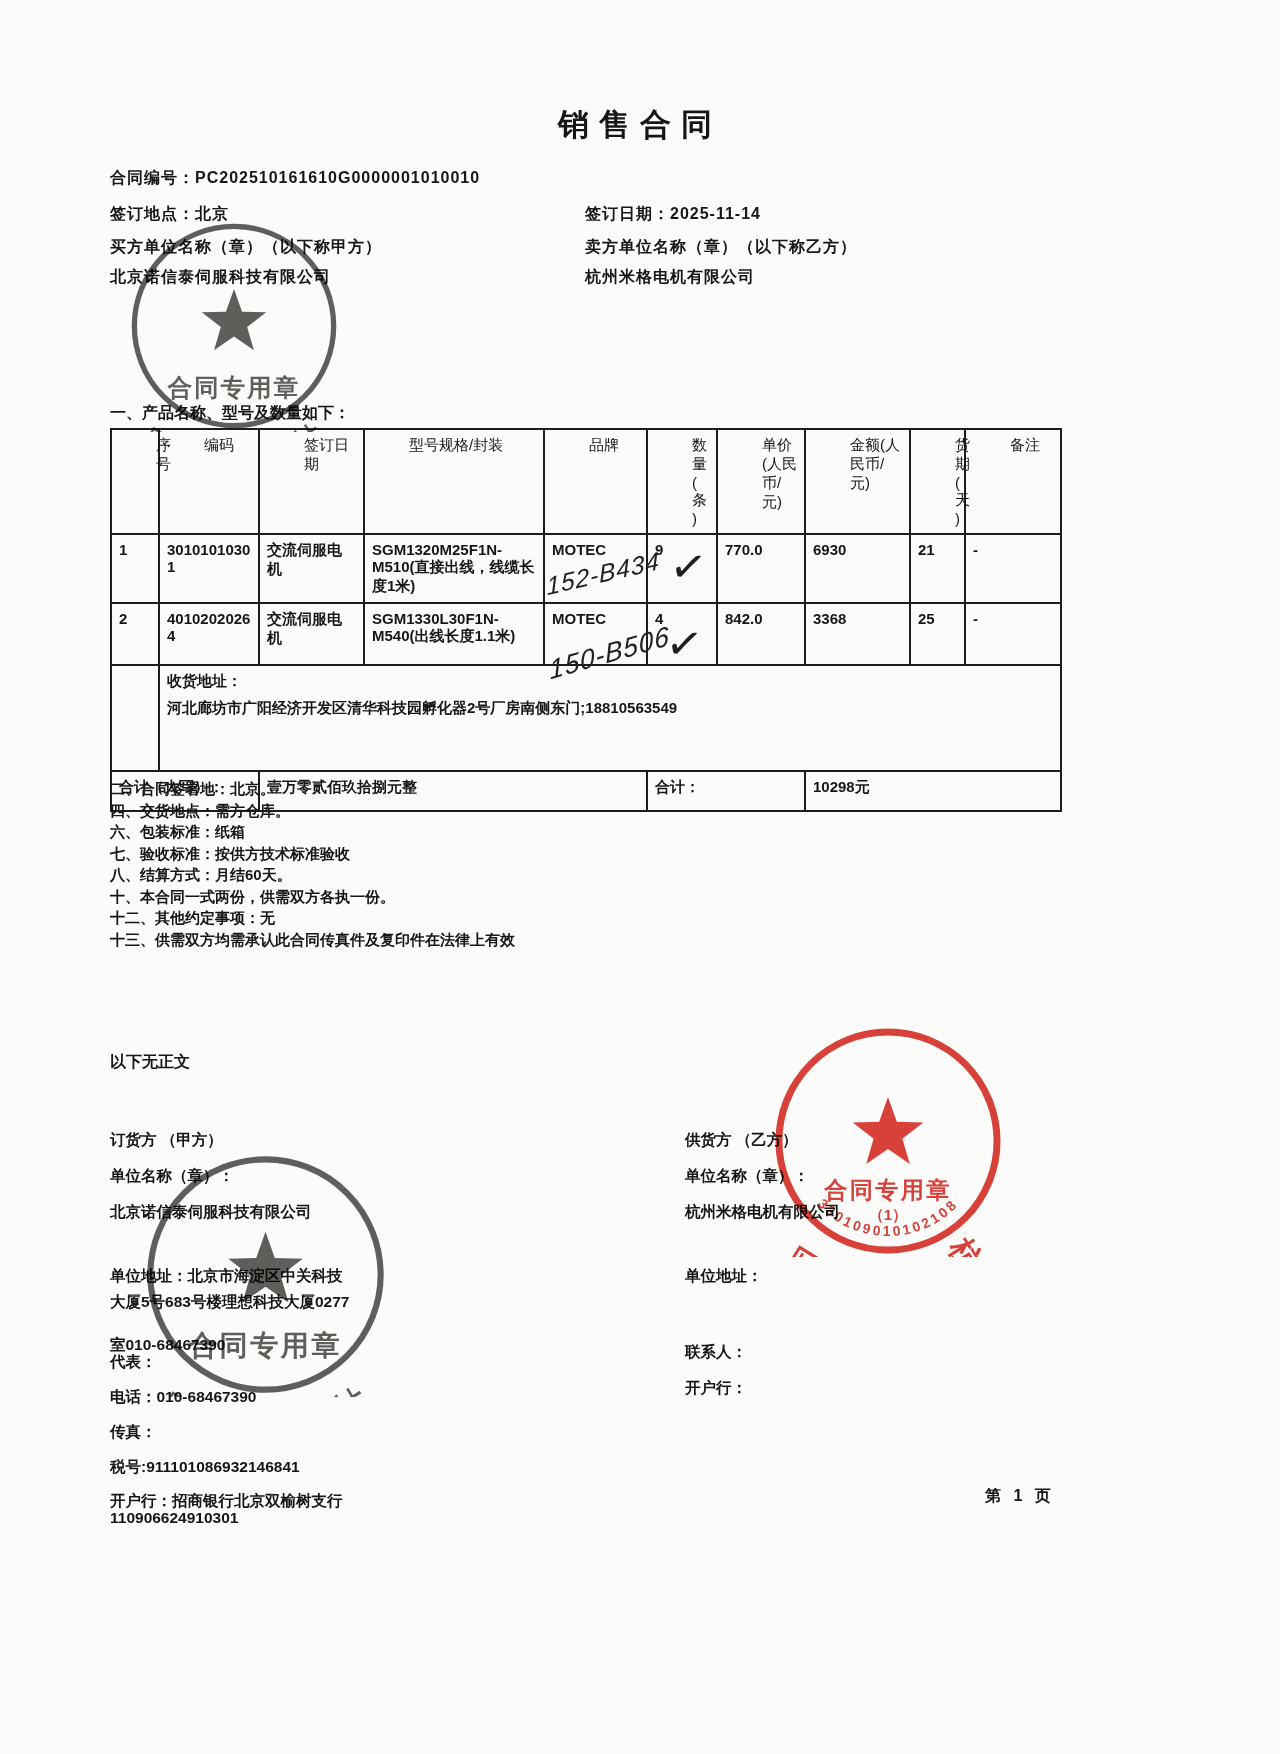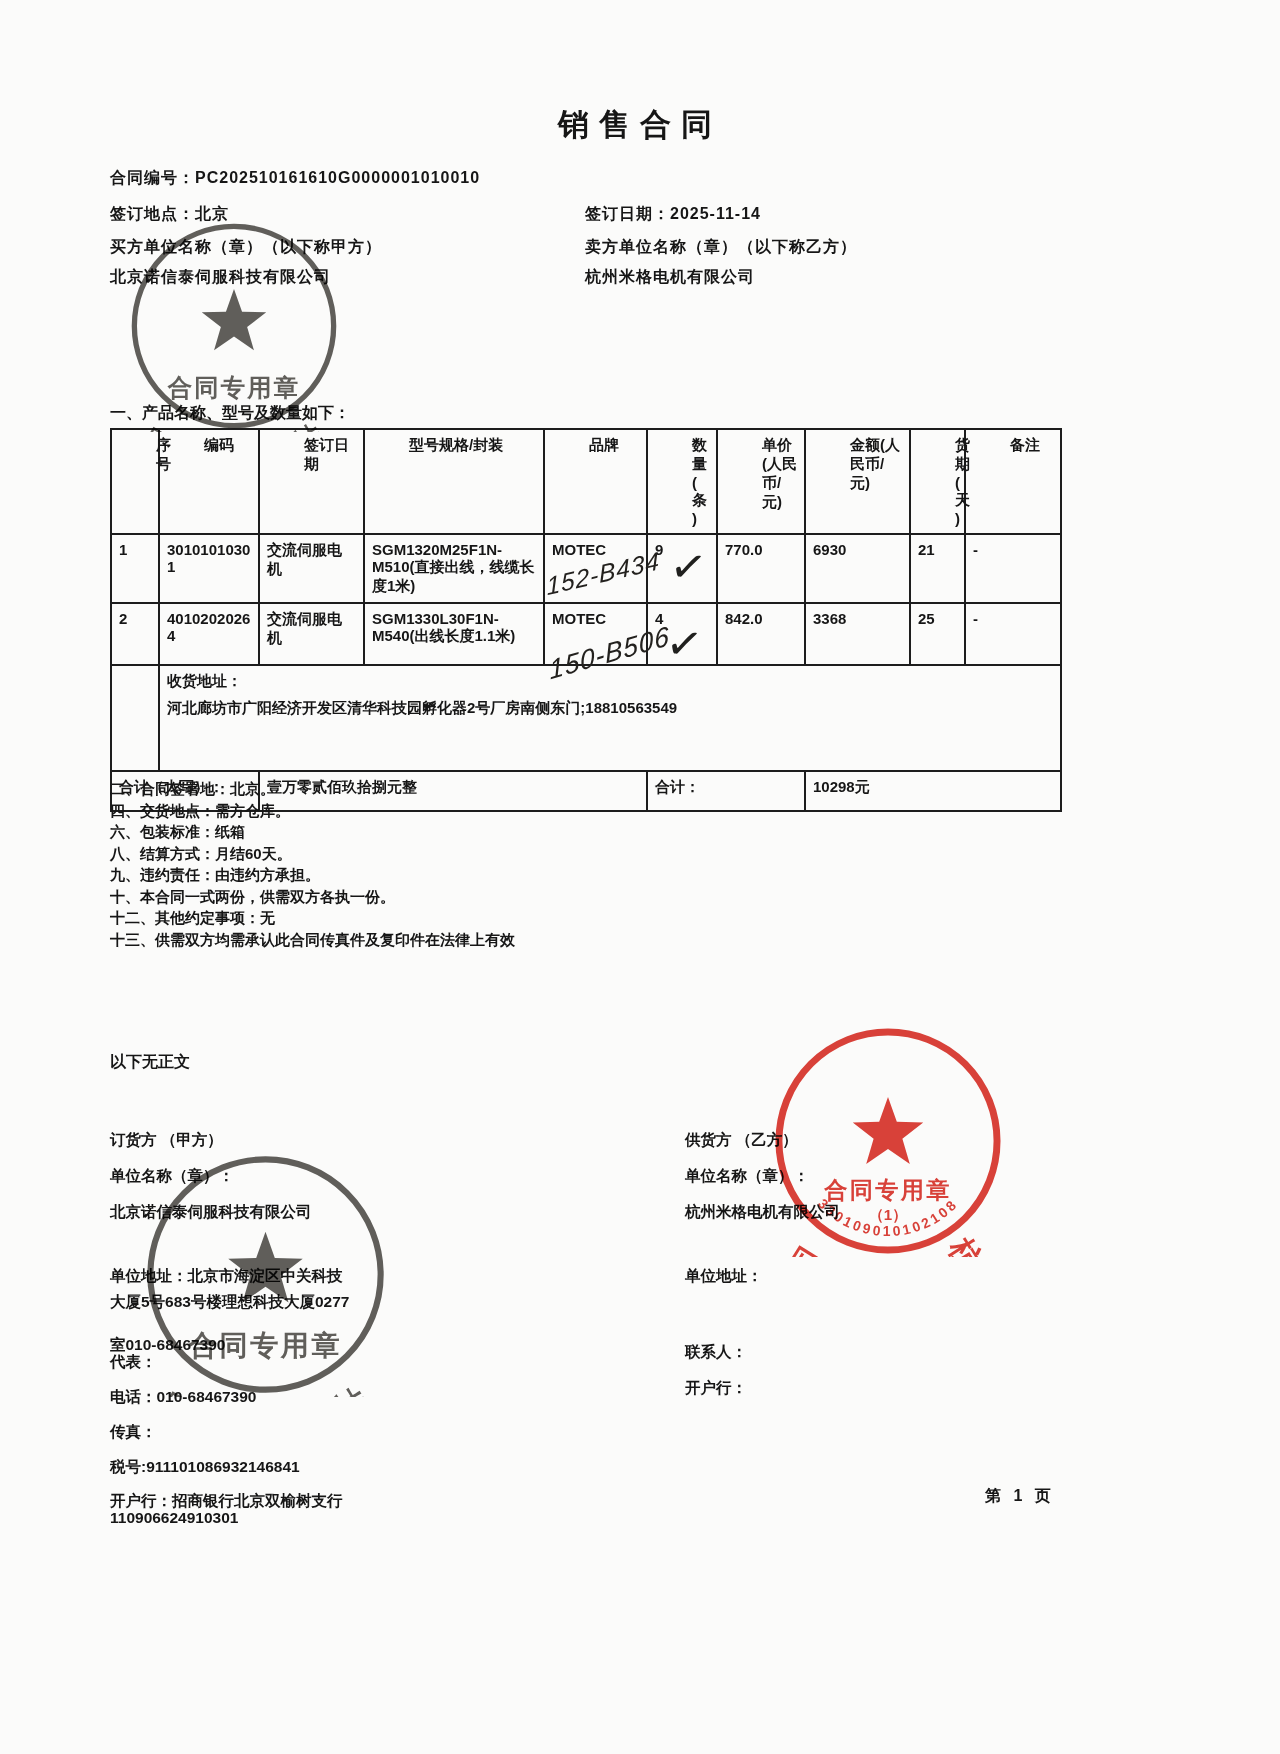--- a/index.html
+++ b/index.html
@@ -12,21 +12,21 @@
   .abs{position:absolute;}
   .page-title{left:0;right:0;top:104px;text-align:center;font-size:31px;letter-spacing:10px;}
   .meta{font-size:16px;letter-spacing:1px;}
   .section-title{left:110px;top:403px;font-size:16px;}
   
   .products{left:110px;top:428px;width:950px;border-collapse:collapse;table-layout:fixed;font-size:15px;}
   .products th,.products td{
     border:2px solid #1d1d1d;vertical-align:top;text-align:left;
     padding:6px 7px;word-break:break-word;position:relative;overflow:visible;
   }
-  .products th{font-weight:700;padding-left:44px;}
+  .products th{font-weight:400;padding-left:44px;}
   .narrow{display:inline-block;width:17px;word-break:break-all;}
   tr.hdr{height:62px;} tr.r1{height:64px;} tr.r2{height:62px;}
   tr.addr{height:106px;} tr.tot{height:40px;}
   .addr-label{margin-bottom:8px;}
   .check{
     position:absolute;font-weight:400;font-size:44px;line-height:1;
     transform:rotate(8deg);color:#20201e;
   }
   .check.c1{left:22px;top:10px;}
   .check.c2{left:18px;top:18px;}
@@ -151,22 +151,22 @@
     <td colspan="2">合计：</td>
     <td colspan="3">10298元</td>
   </tr>
 </tbody>
   </table>
 
 <div class="abs clauses">
   <div>二、合同签署地：北京。</div>
   <div>四、交货地点：需方仓库。</div>
   <div>六、包装标准：纸箱</div>
+  <div>七、验收标准：按供方技术标准验收</div>
   <div>八、结算方式：月结60天。</div>
-  <div>九、违约责任：由违约方承担。</div>
   <div>十、本合同一式两份，供需双方各执一份。</div>
   <div>十二、其他约定事项：无</div>
   <div>十三、供需双方均需承认此合同传真件及复印件在法律上有效</div>
 </div>
 
 <div class="abs no-body">以下无正文</div>
 
 <div class="sigcol left">
   <div class="sig-line" style="top:10px;">订货方 （甲方）</div>
   <div class="sig-line" style="top:46px;">单位名称（章）：</div>

